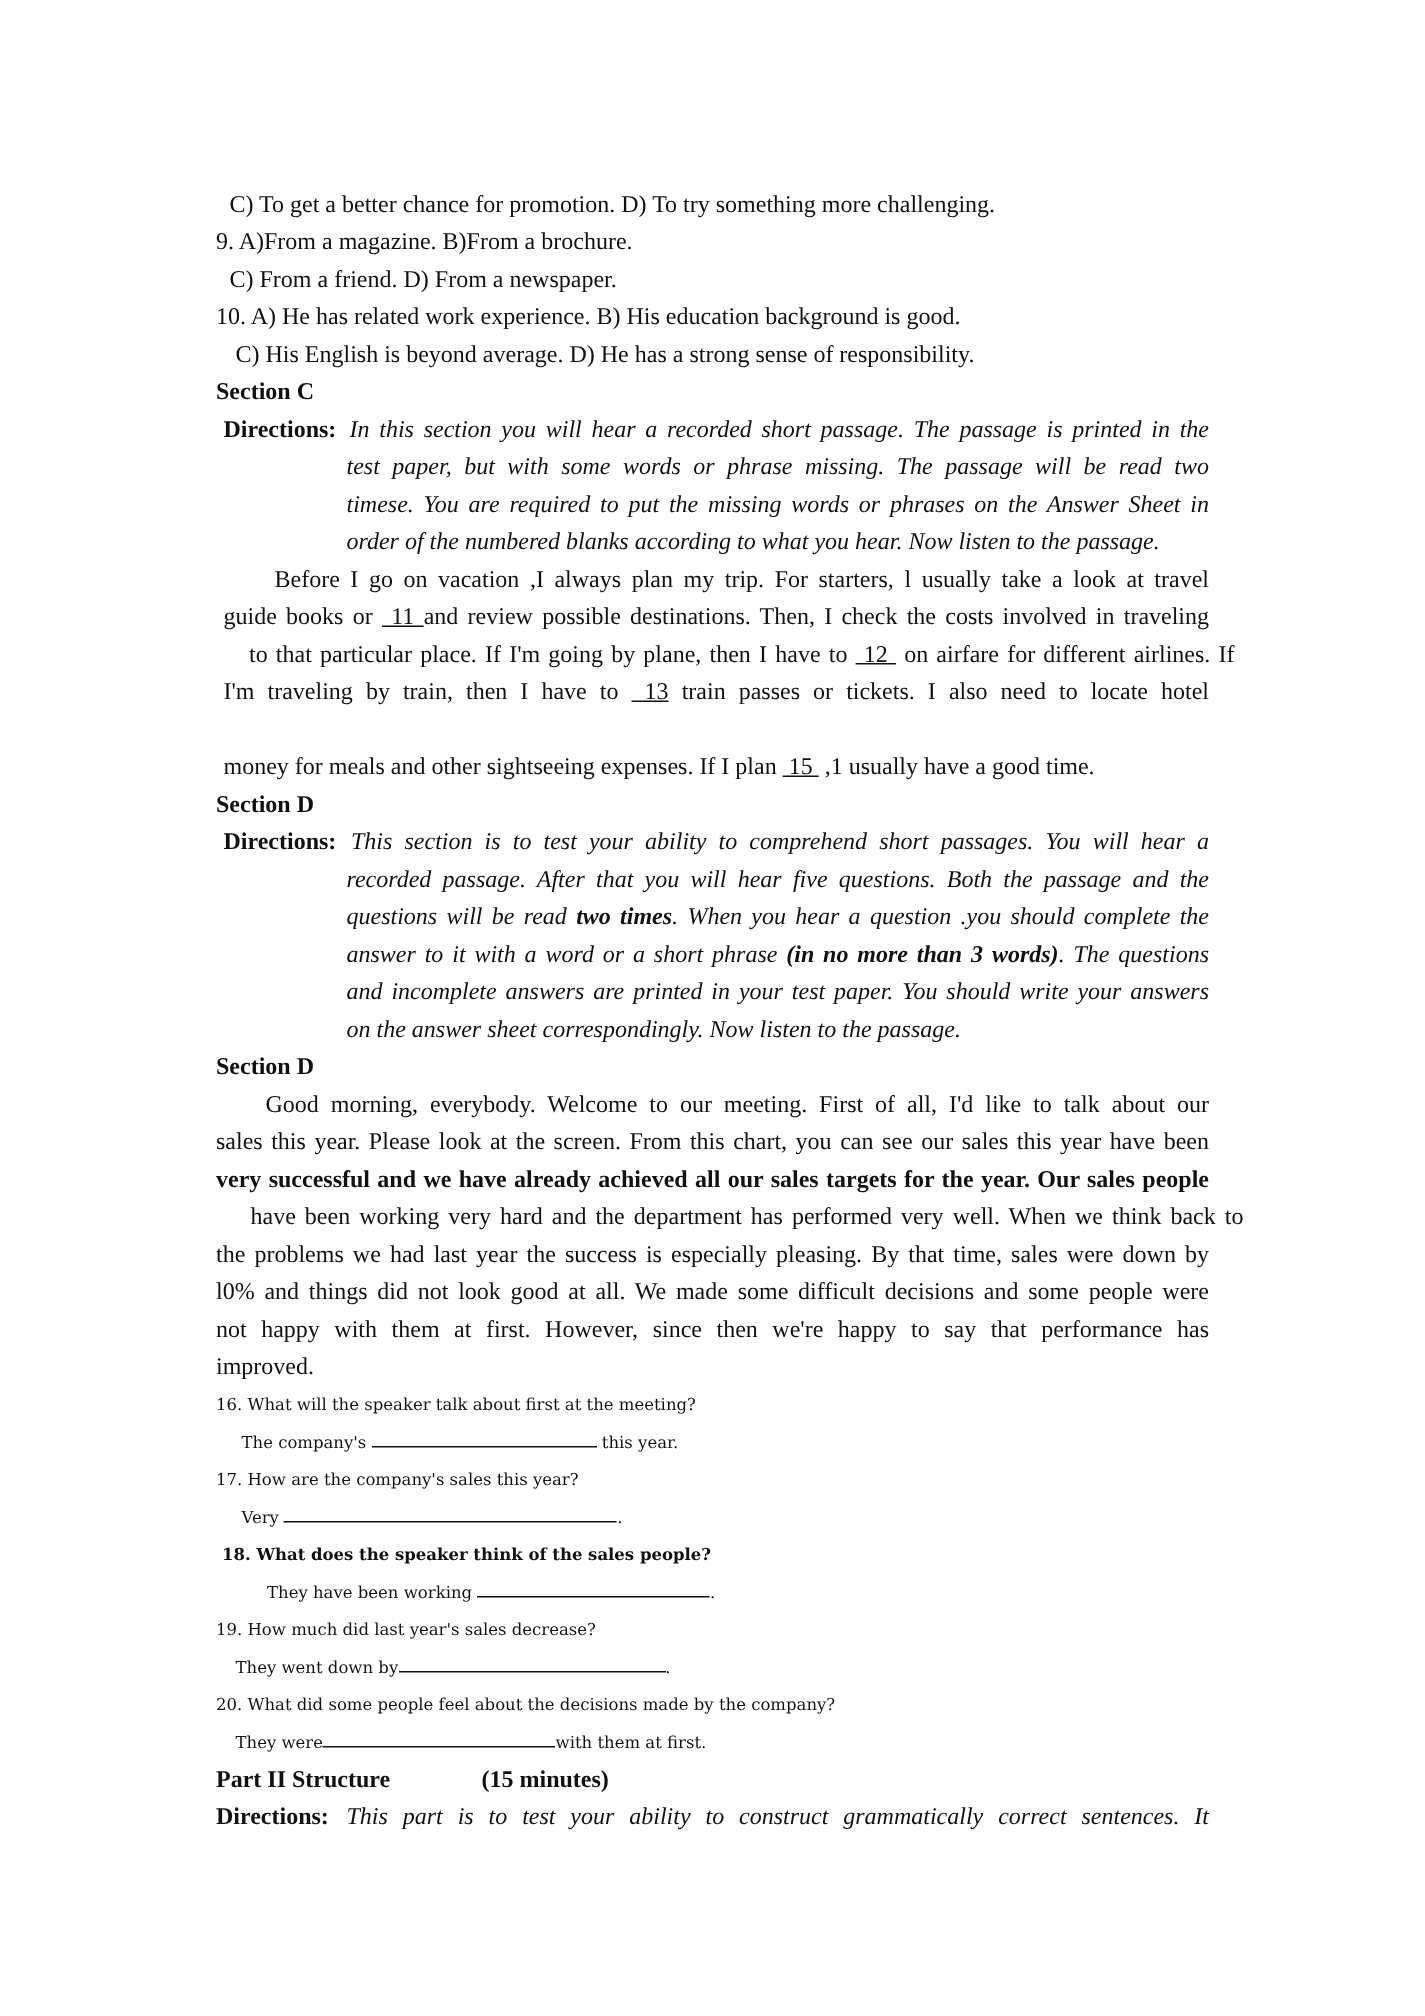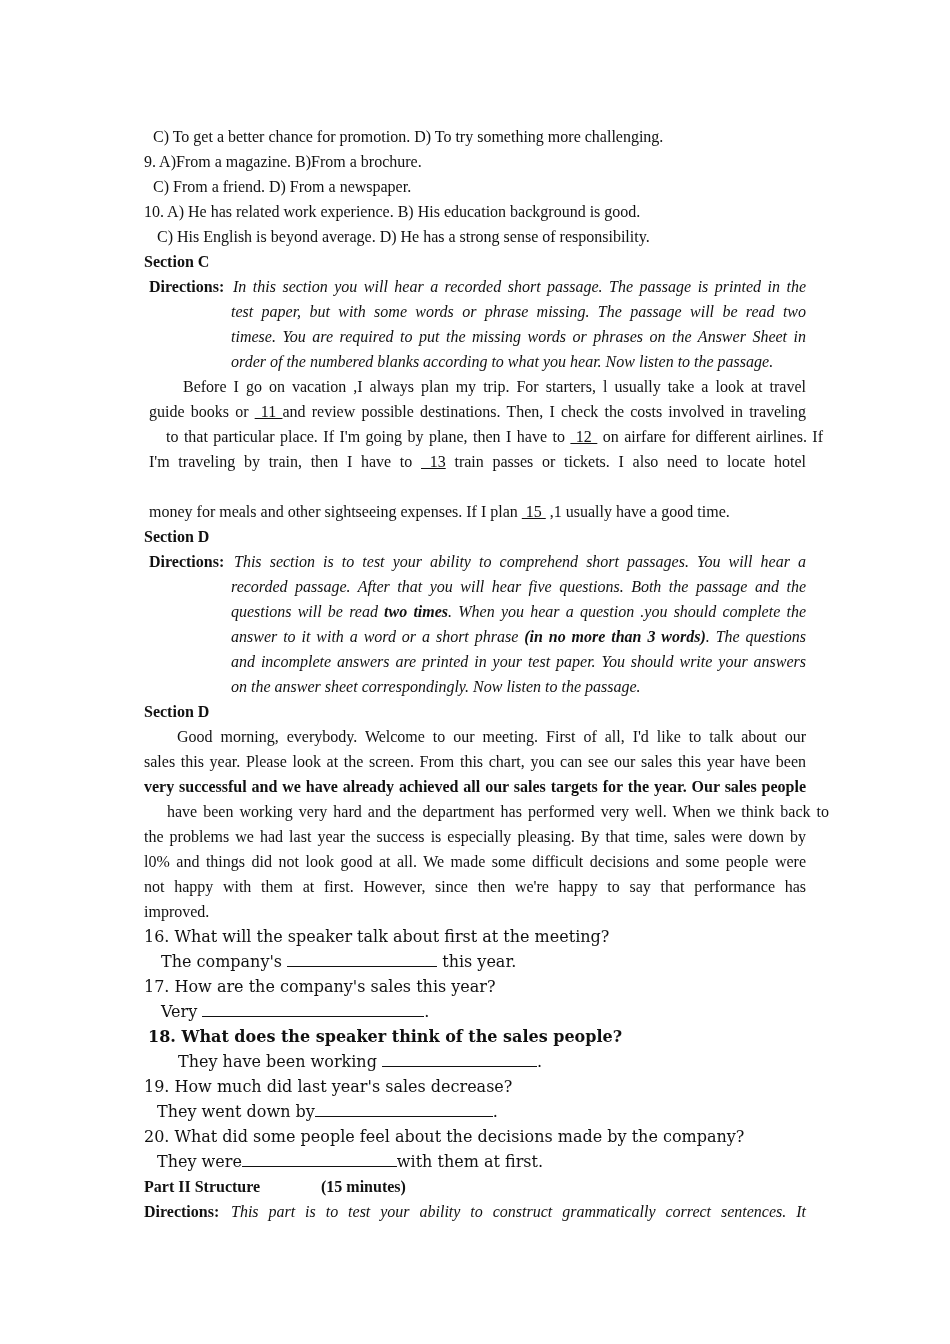--- a/index.html
+++ b/index.html
@@ -7,21 +7,21 @@
          font-family: "Liberation Serif", serif; color: #111; font-size: 16px; }
   .page { position: absolute; left: 0; top: 0; width: 950px; height: 1344px; }
   .line { position: absolute; white-space: nowrap; line-height: 25px; height: 25px; }
   .just { position: absolute; line-height: 25px; text-align: justify; text-align-last: justify; }
   .just.last { text-align-last: left; }
   .b { font-weight: bold; }
   .i { font-style: italic; }
   .bi { font-weight: bold; font-style: italic; }
   .blank { text-decoration: underline; white-space: pre; }
   .uline { display: inline-block; border-bottom: 1.3px solid #111; height: 14px; vertical-align: baseline; }
-  .q { font-family: "DejaVu Serif", serif; font-size: 16px; }
+  .q { font-family: "DejaVu Serif", serif; font-size: 11px; }
 </style>
 </head>
 <body>
 
 <div class="page">
 
   <div class="line" style="left:153px; top:124px;">C) To get a better chance for promotion. D) To try something more challenging.</div>
   <div class="line" style="left:144px; top:149px;font-family:Liberation Serif, serif;">9. A)From a magazine. B)From a brochure.</div>
   <div class="line" style="left:153px; top:174px;text-align:center;">C) From a friend. D) From a newspaper.</div>
   <div class="line" style="left:144px; top:199px;">10. A) He has related work experience. B) His education background is good.</div>

